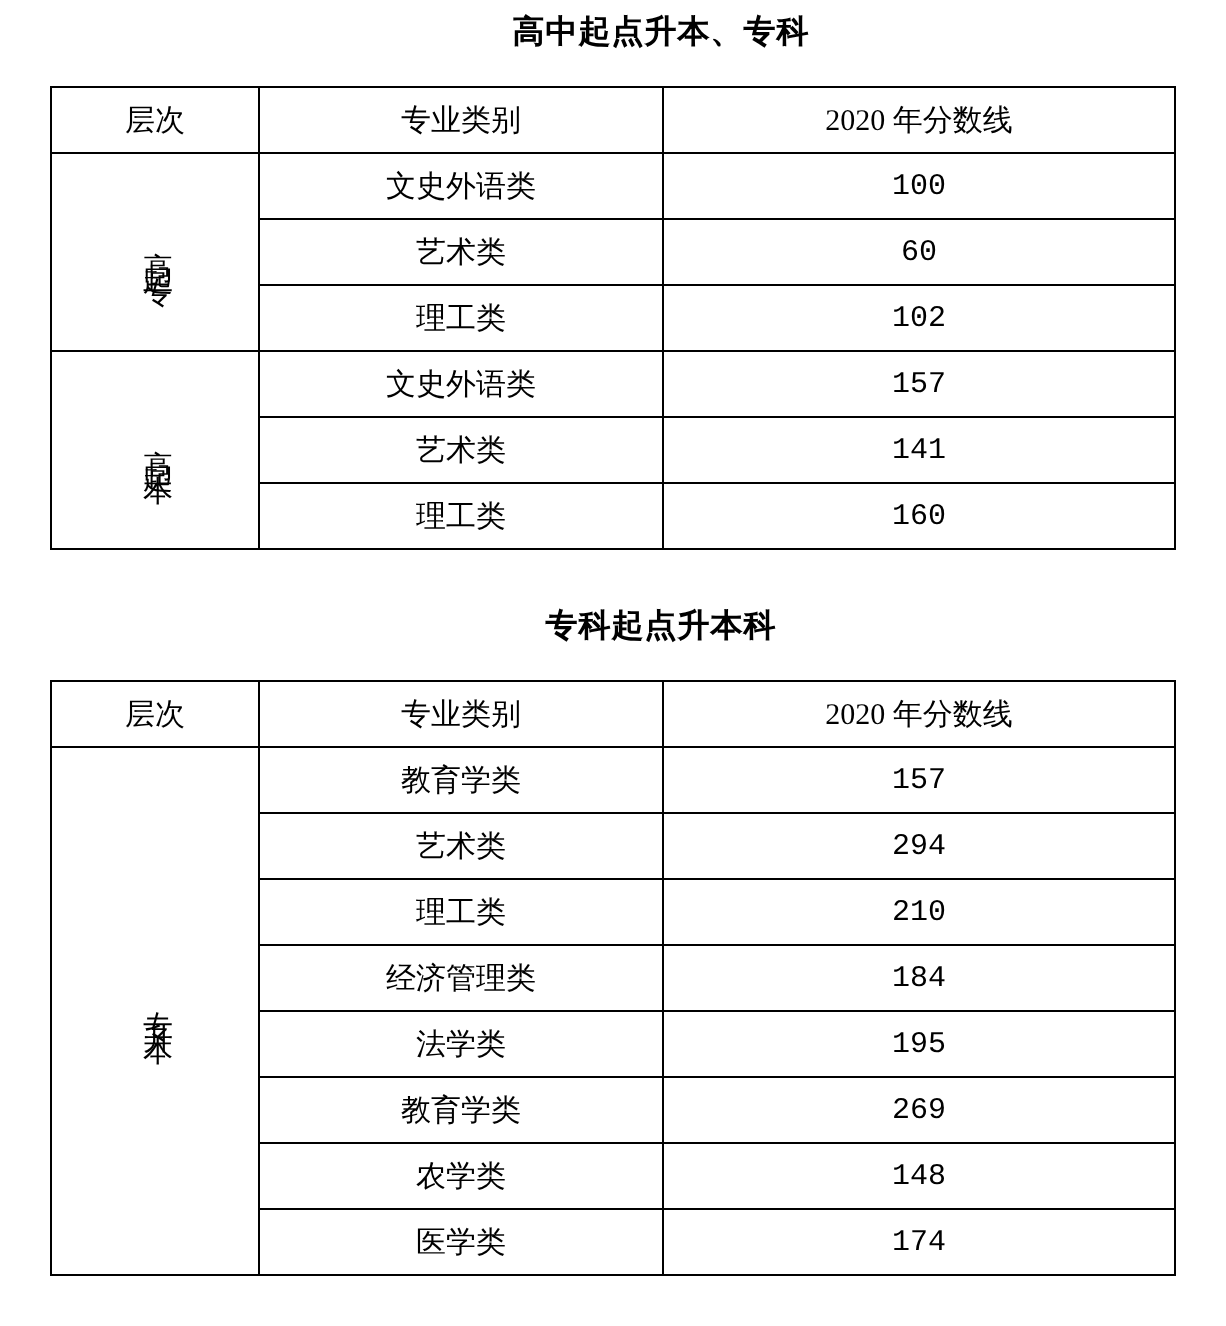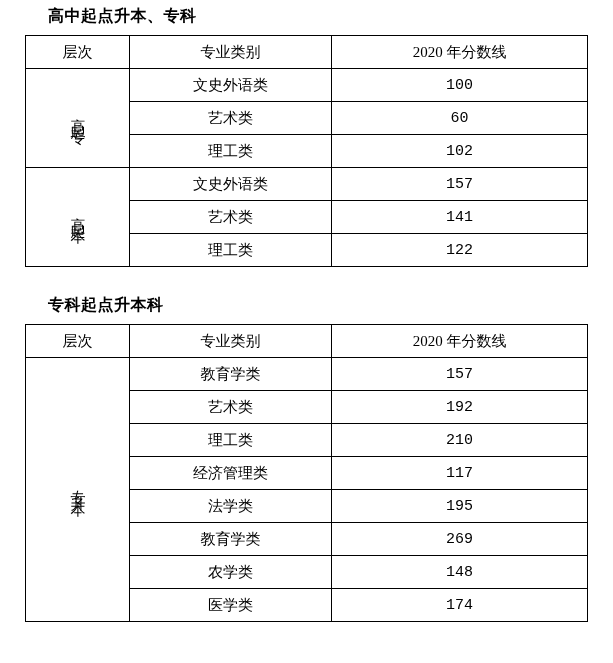--- a/index.html
+++ b/index.html
@@ -14,36 +14,37 @@
     color: #000000;
     -webkit-font-smoothing: antialiased;
   }
   .page {
     position: relative;
     width: 613px;
     height: 663px;
     overflow: hidden;
   }
   .section-title {
+    text-align: center;
     font-weight: bold;
     font-size: 16px;
     letter-spacing: 0.5px;
     padding-left: 48px;
   }
   #title-1 {
     margin-top: 6px;
     margin-bottom: 8px;
   }
   #title-2 {
     margin-top: 28px;
     margin-bottom: 8px;
   }
   table.score-table {
     border-collapse: collapse;
-    margin: 0 auto;
+    margin: 16px auto;
     table-layout: fixed;
     border-radius: 31px;
   }
   table.score-table td {
     border: 1px solid #000000;
     text-align: center;
     vertical-align: middle;
     font-size: 15px;
     padding: 0;
   }
@@ -115,21 +116,21 @@
         </td>
         <td>文史外语类</td>
         <td class="num">157</td>
       </tr>
       <tr class="row-h">
         <td>艺术类</td>
         <td class="num">141</td>
       </tr>
       <tr class="row-h">
         <td>理工类</td>
-        <td class="num">122</td>
+        <td class="num">160</td>
       </tr>
     </tbody>
   </table>
 
   <div class="section-title" id="title-2">专科起点升本科</div>
 
   <table class="score-table">
     <colgroup>
       <col class="col-level">
         <col class="col-major">
@@ -144,29 +145,29 @@
 
       <tr class="row-h">
         <td class="level-cell" rowspan="8">
           <span class="vert">专升本</span>
         </td>
         <td>教育学类</td>
         <td class="num">157</td>
       </tr>
       <tr class="row-h">
         <td>艺术类</td>
-        <td class="num">192</td>
+        <td class="num">294</td>
       </tr>
       <tr class="row-h">
         <td>理工类</td>
         <td class="num">210</td>
       </tr>
       <tr class="row-h">
         <td>经济管理类</td>
-        <td class="num">117</td>
+        <td class="num">184</td>
       </tr>
       <tr class="row-h">
         <td>法学类</td>
         <td class="num">195</td>
       </tr>
       <tr class="row-h">
         <td>教育学类</td>
         <td class="num">269</td>
       </tr>
       <tr class="row-h">

